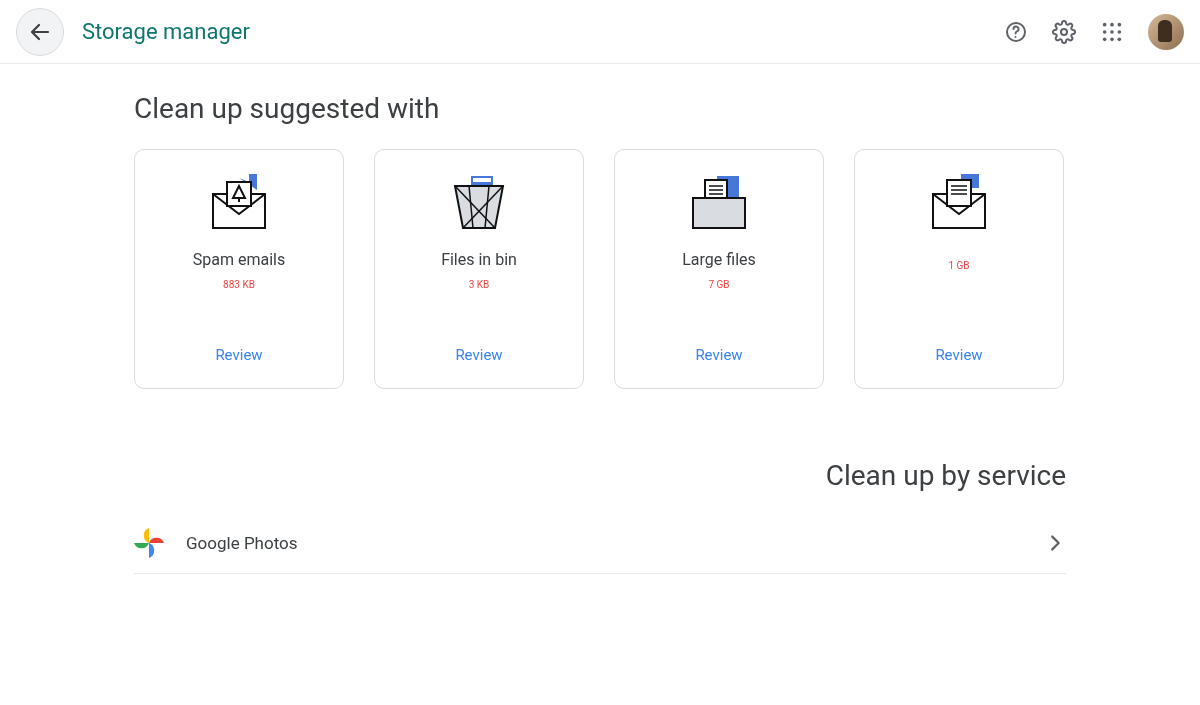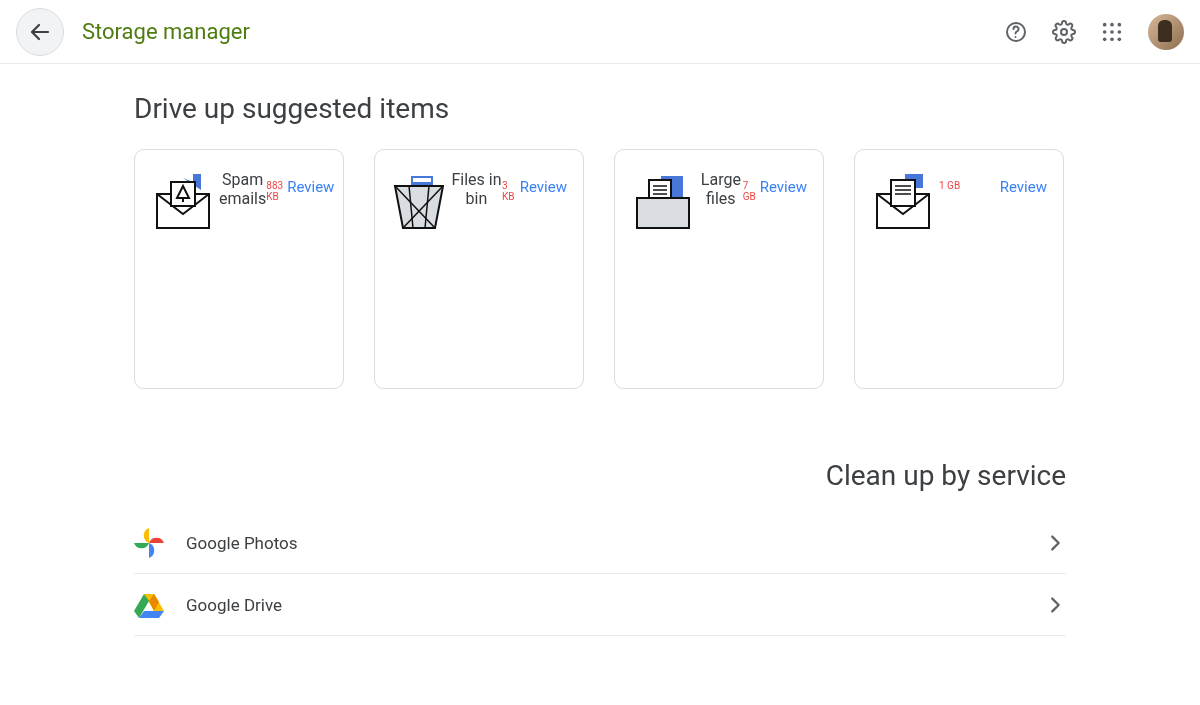--- a/index.html
+++ b/index.html
@@ -22,21 +22,21 @@
     width: 48px; height: 48px;
     border-radius: 50%;
     border: 1px solid #dadce0;
     background: #f1f3f4;
     display: flex; align-items: center; justify-content: center;
     cursor: pointer;
     margin-right: 18px;
   }
   .page-title {
     font-size: 22px;
-    color: #4d7c0f;
+    color: #0f766e;
     font-weight: 400;
     flex: 1;
   }
   .header-actions {
     display: flex;
     align-items: center;
     gap: 8px;
   }
   .icon-btn {
     width: 40px; height: 40px;
@@ -74,22 +74,22 @@
   .cards {
     display: flex;
     gap: 30px;
   }
   .card {
     width: 210px;
     height: 240px;
     border: 1px solid #dadce0;
     border-radius: 10px;
     display: flex;
-    flex-direction: row;
-    align-items: flex-start;
+    flex-direction: column;
+    align-items: center;
     padding: 20px 12px 16px 12px;
   }
   .card-icon {
     width: 72px; height: 64px;
     display:flex; align-items:center; justify-content:center;
     margin-bottom: 16px;
   }
   .card-title {
     font-size: 16px;
     text-align: center;
@@ -170,21 +170,21 @@
           <circle cx="4" cy="20" r="2"></circle>
           <circle cx="12" cy="20" r="2"></circle>
           <circle cx="20" cy="20" r="2"></circle>
         </svg>
     </div>
     <div class="avatar"></div>
   </div>
 </div>
 
 <div class="content">
-  <h2 class="section-heading">Drive up suggested items</h2>
+  <h2 class="section-heading">Clean up suggested with</h2>
 
   <div class="cards">
 
     <div class="card">
       <div class="card-icon">
         <svg width="72" height="60" viewBox="0 0 72 60">
           <polygon points="36,6 54,18 54,2 46,2 46,10 36,6" fill="#4778d9"></polygon>
           <rect x="10" y="22" width="52" height="34" fill="#fff" stroke="#111" stroke-width="2"></rect>
           <polyline points="10,22 36,42 62,22" fill="none" stroke="#111" stroke-width="2"></polyline>
           <rect x="24" y="10" width="24" height="24" fill="#fff" stroke="#111" stroke-width="2"></rect>
@@ -263,28 +263,14 @@
         <path d="M15 15 A8 8 0 0 1 15 30 L15 15 Z" fill="#4285f4"></path>
         <path d="M15 15 A8 8 0 0 1 0 15 L15 15 Z" fill="#34a853"></path>
       </svg>
     </div>
     <div class="service-label">Google Photos</div>
     <svg class="chevron" width="22" height="22" viewBox="0 0 24 24" fill="none" stroke="#5f6368" stroke-width="2.5" stroke-linecap="round" stroke-linejoin="round">
         <polyline points="9 5 16 12 9 19"></polyline>
       </svg>
   </div>
 
-  <div class="service-row">
-    <div class="service-icon">
-      <svg width="30" height="26" viewBox="0 0 30 26">
-        <polygon points="10,2 20,2 30,19 20,19" fill="#fbbc04"></polygon>
-        <polygon points="10,2 0,19 5,26 15,9" fill="#34a853"></polygon>
-        <polygon points="5,26 25,26 30,19 10,19" fill="#4285f4"></polygon>
-        <polygon points="20,2 15,9 20,19 25,10" fill="#ea8600"></polygon>
-      </svg>
-    </div>
-    <div class="service-label">Google Drive</div>
-    <svg class="chevron" width="22" height="22" viewBox="0 0 24 24" fill="none" stroke="#5f6368" stroke-width="2.5" stroke-linecap="round" stroke-linejoin="round">
-        <polyline points="9 5 16 12 9 19"></polyline>
-      </svg>
-  </div>
 
 </div>
 
 </body></html>

